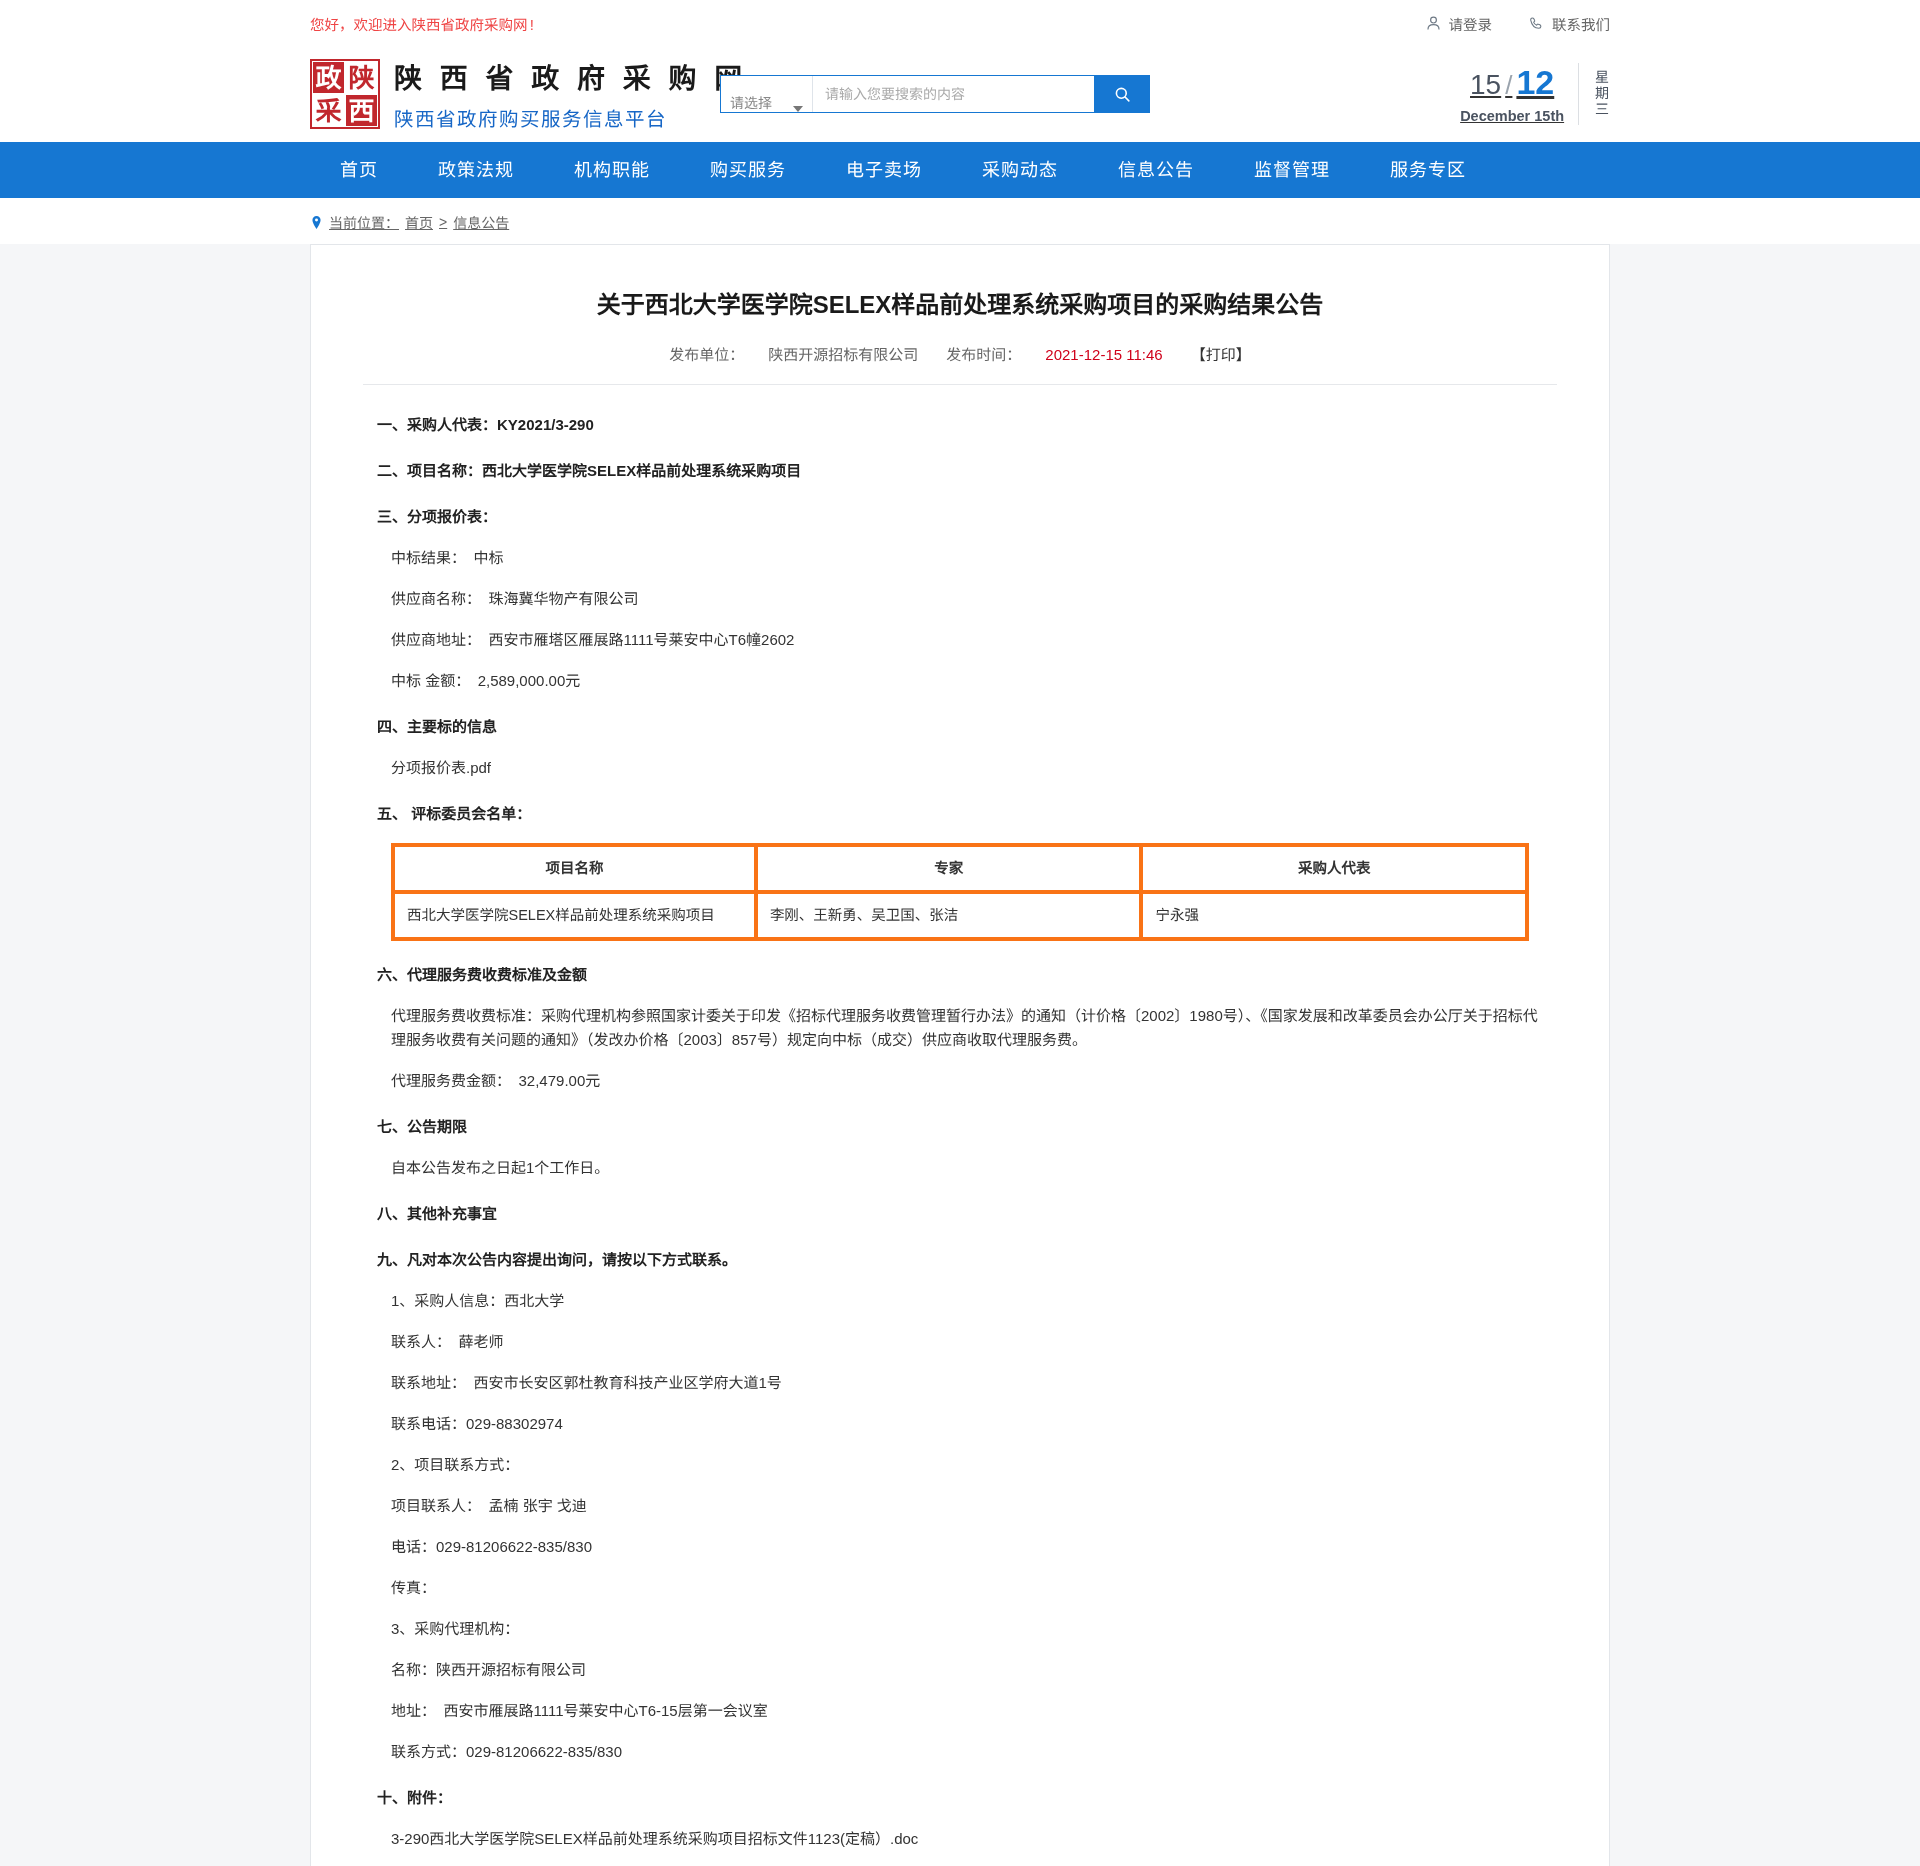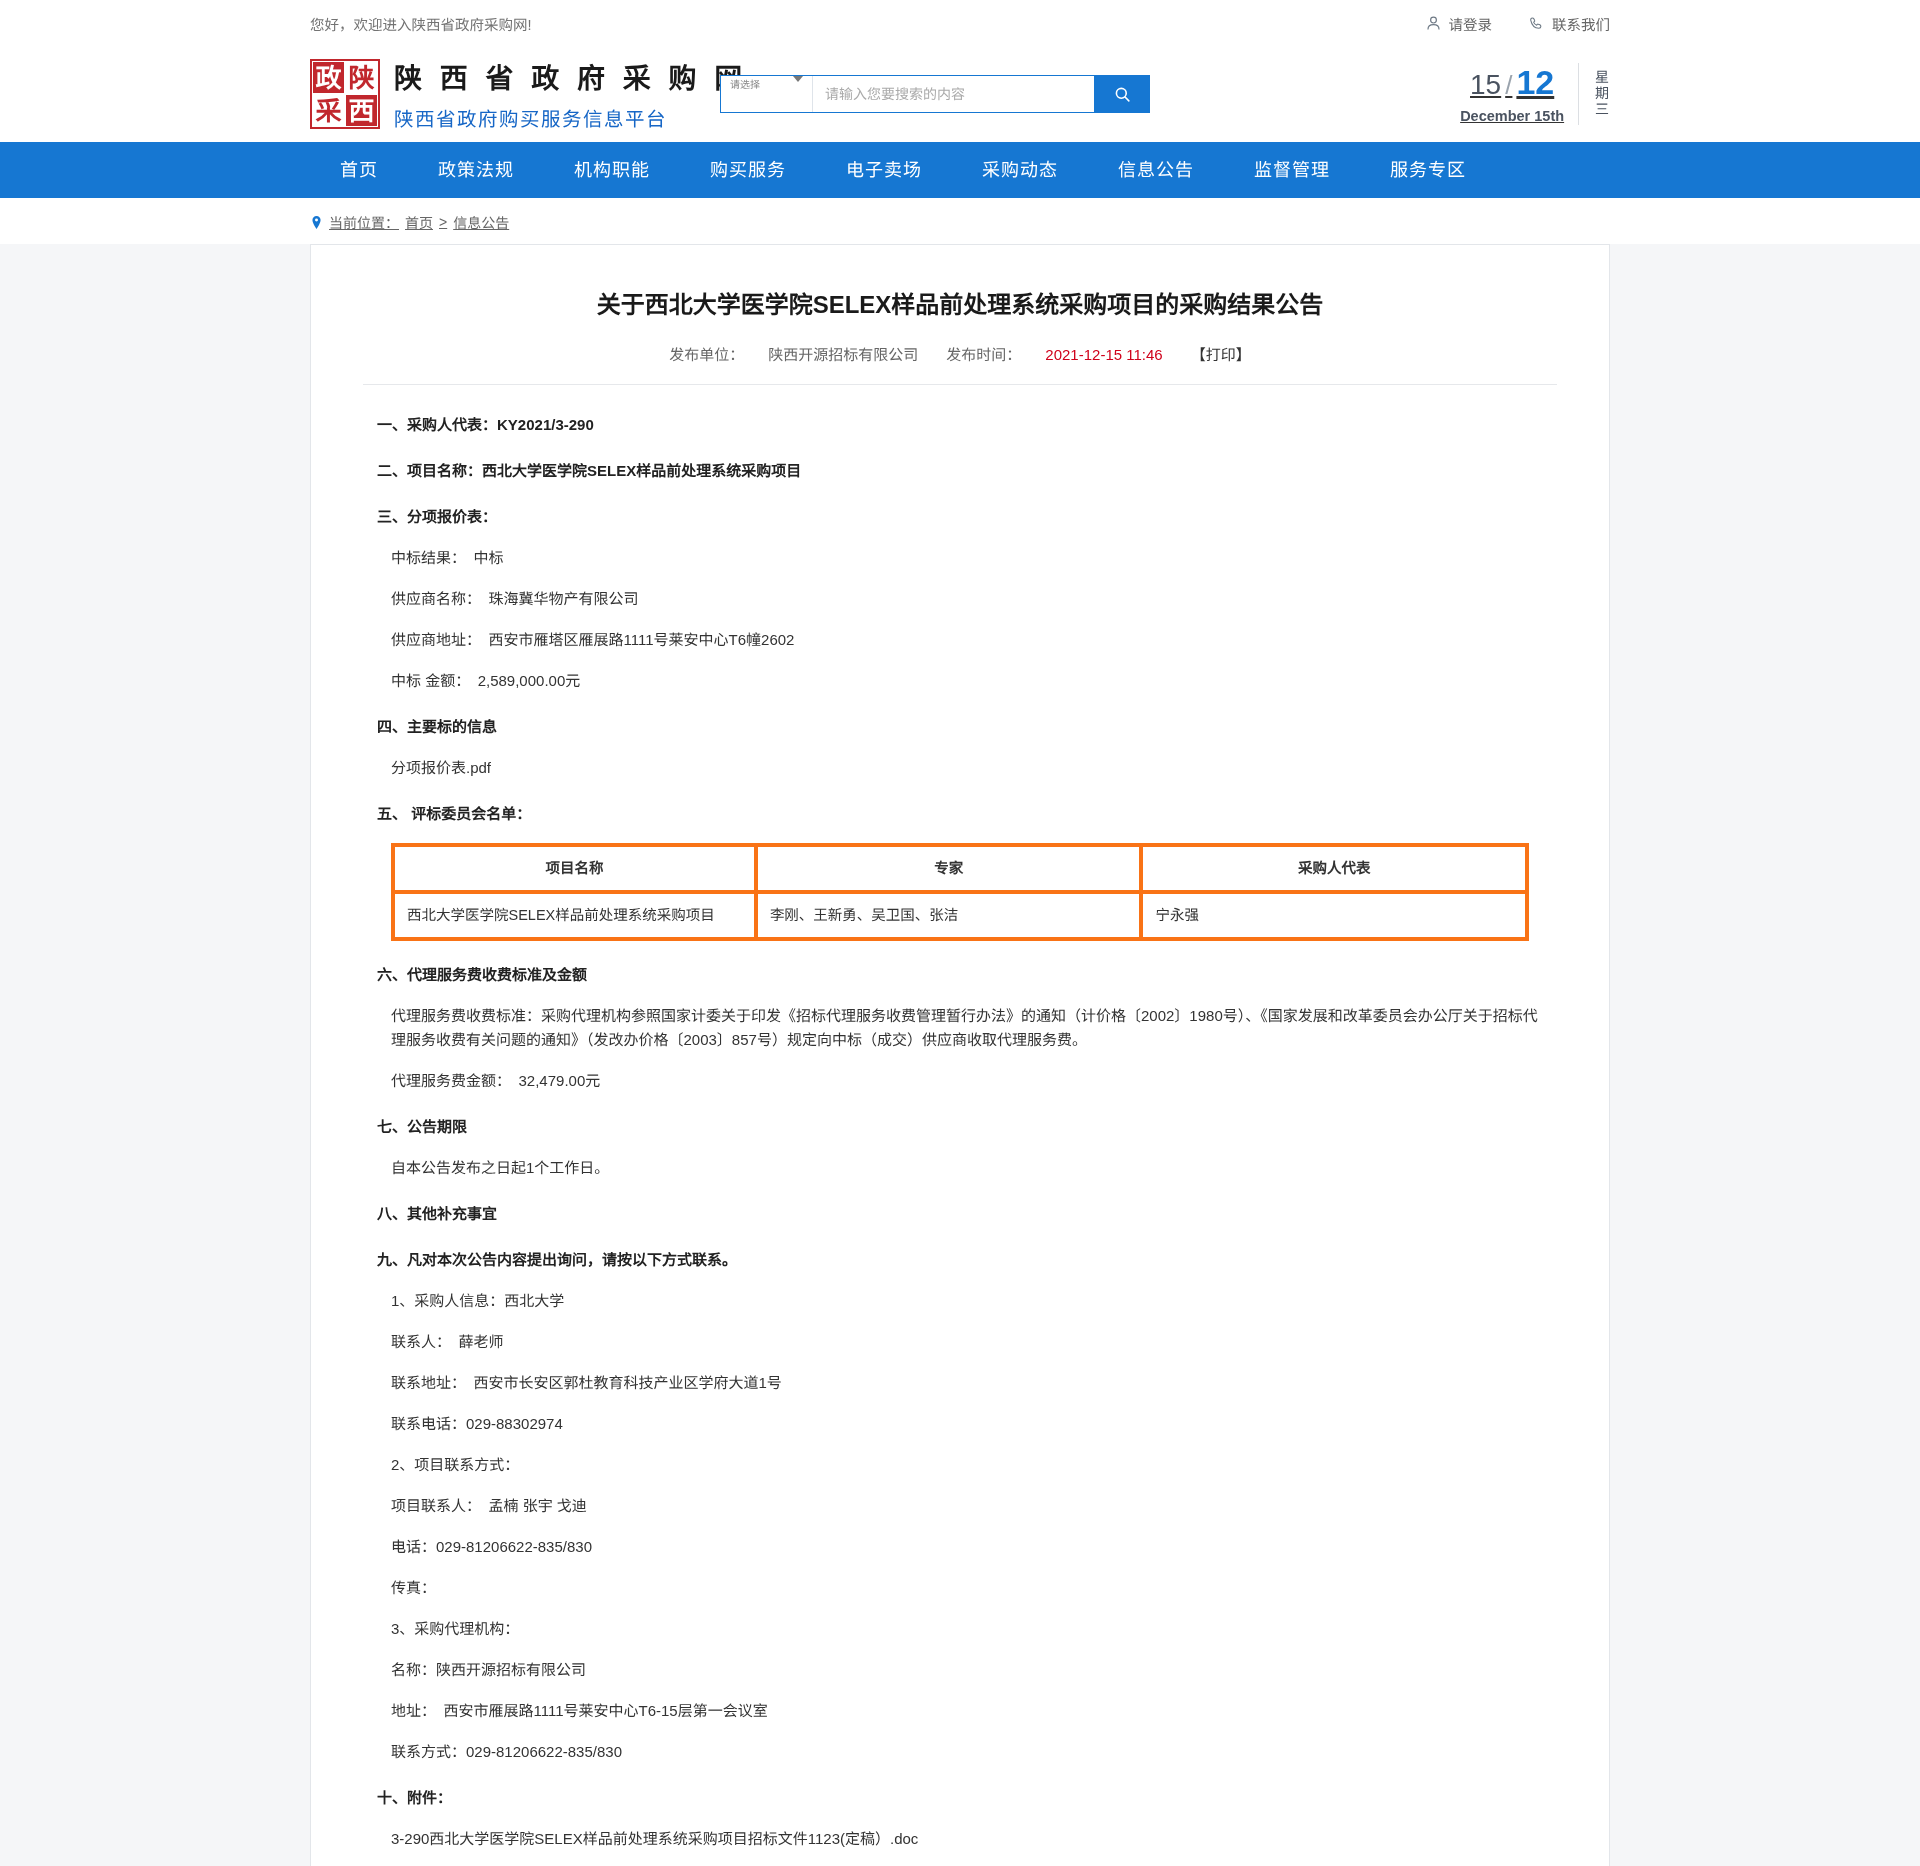--- a/index.html
+++ b/index.html
@@ -18,21 +18,21 @@
     background: #fff;
     display: flex;
     align-items: center;
     font-size: 14.5px;
     color: #666;
   }
   .topbar .inner {
     width: 1300px; margin: 0 auto;
     display: flex; align-items: center; justify-content: space-between;
   }
-  .topbar .welcome { color: #737373; }
+  .topbar .welcome { color: #ef4444; font-family: Liberation Mono, monospace; }
   .topbar .right { display: flex; align-items: center; gap: 36px; }
   .topbar .right .tb-item { display: flex; align-items: center; gap: 7px; color: #666; }
   .tb-ico { width: 17px; height: 17px; display: inline-block; color: #6f7a86; }
   .tb-ico svg { display: block; }
 
   
   .header {
     background: #fff;
     height: 96px;
   }
@@ -75,23 +75,23 @@
   .search-box {
     position: absolute; left: 410px; top: 50%; transform: translateY(-50%);
     display: flex; align-items: center;
     border: 1px solid #1677d2;
     height: 38px;
     width: 430px;
     background: #fff;
   }
   .search-select {
     width: 92px; height: 100%;
-    display: flex; align-items: flex-start; justify-content: space-between;
+    display: flex; align-items: flex-end; justify-content: space-between;
     padding: 0 9px;
-    font-size: 10px; color: #888;
+    font-size: 14px; color: #888;
     border-right: 1px solid #dfe4ea;
     cursor: pointer;
     background: #fff;
   }
   .caret-down {
     width: 0; height: 0;
     border-left: 5px solid transparent;
     border-right: 5px solid transparent;
     border-top: 6px solid #777;
   }

